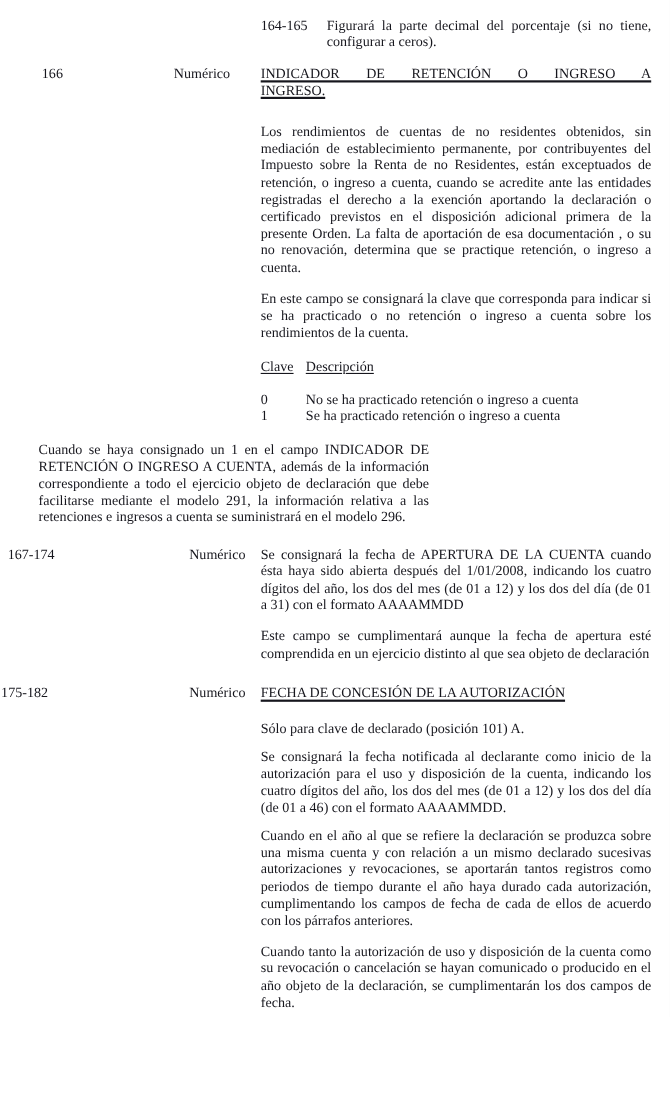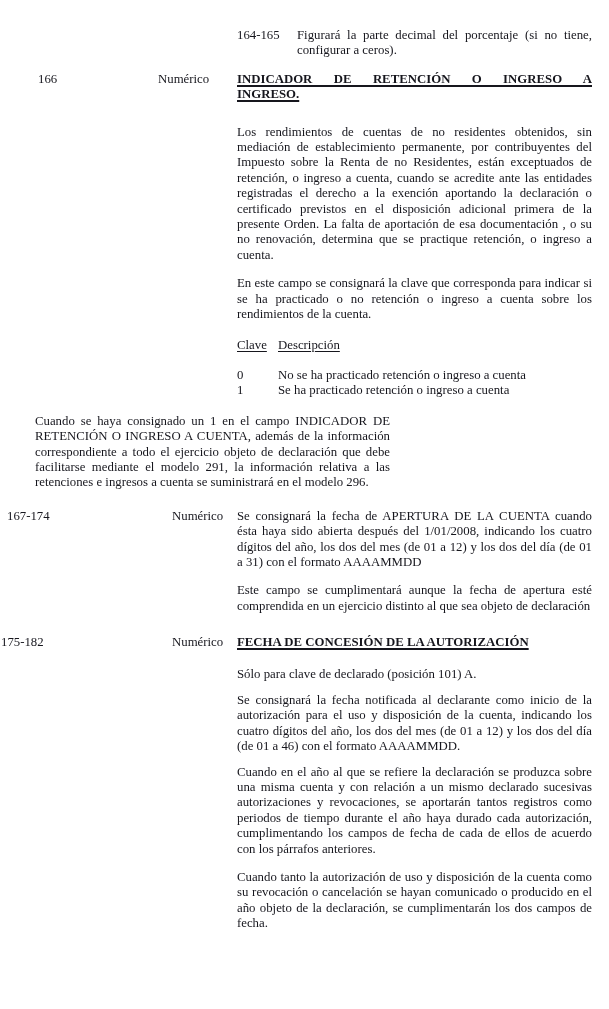--- a/index.html
+++ b/index.html
@@ -8,28 +8,28 @@
     width: 609px;
     height: 1009px;
     margin: 0 auto;
     background: #ffffff;
     color: #16161d;
     font-family: "Liberation Serif", "DejaVu Serif", serif;
     font-size: 12.8px;
     line-height: 15.4px;
     overflow: hidden;
     box-sizing: border-box;
-    padding-top: 28px;
+    padding-top: 16px;
   }
   .section { position: relative; }
   .gutter-label { position: absolute; top: 0; white-space: nowrap; }
   .content-col { margin-left: 237px; width: 355px; }
   .para { text-align: justify; }
   .title-line {
-    font-weight: bold;
+    font-weight: normal;
     text-decoration: underline;
     text-decoration-thickness: 1.5px;
     text-underline-offset: 2px;
   }
   .title-line.stretch { text-align: justify; text-align-last: justify; }
   
   .hang { position: relative; margin-left: 237px; width: 355px; }
   .hang-num { position: absolute; left: 0; top: 0; }
   .hang-text { margin-left: 60px; width: 295px; text-align: justify; }
   

